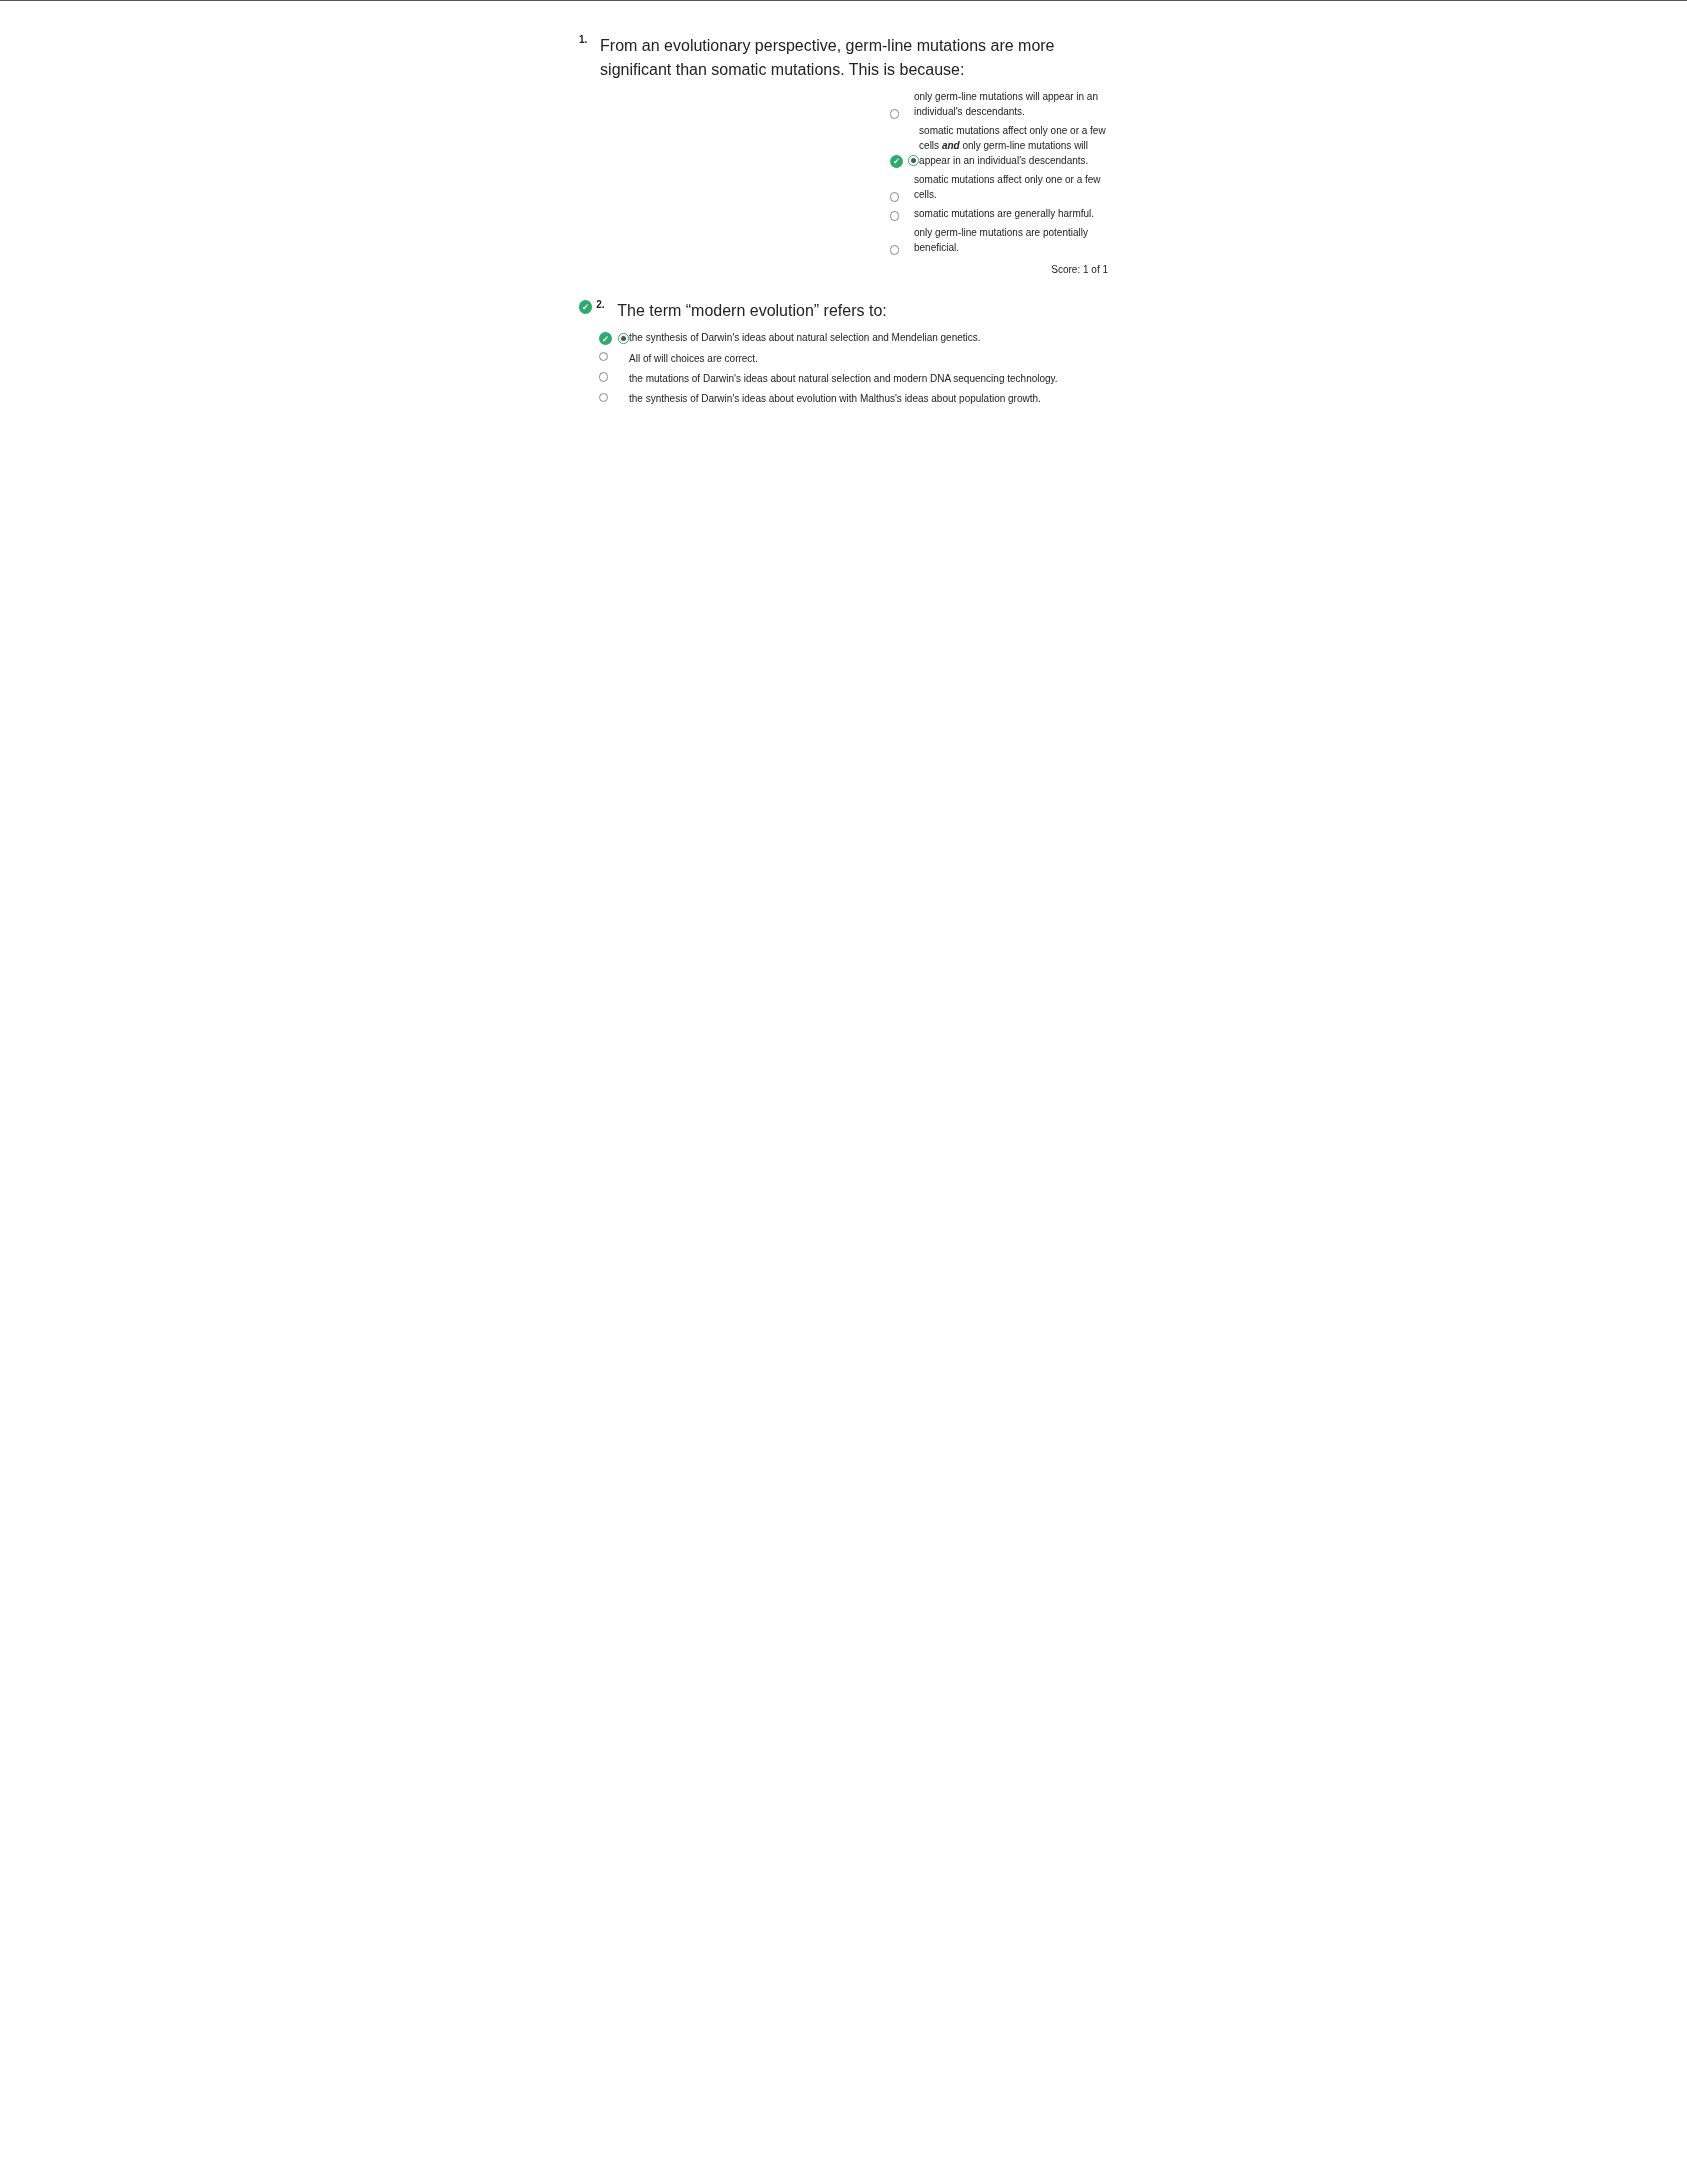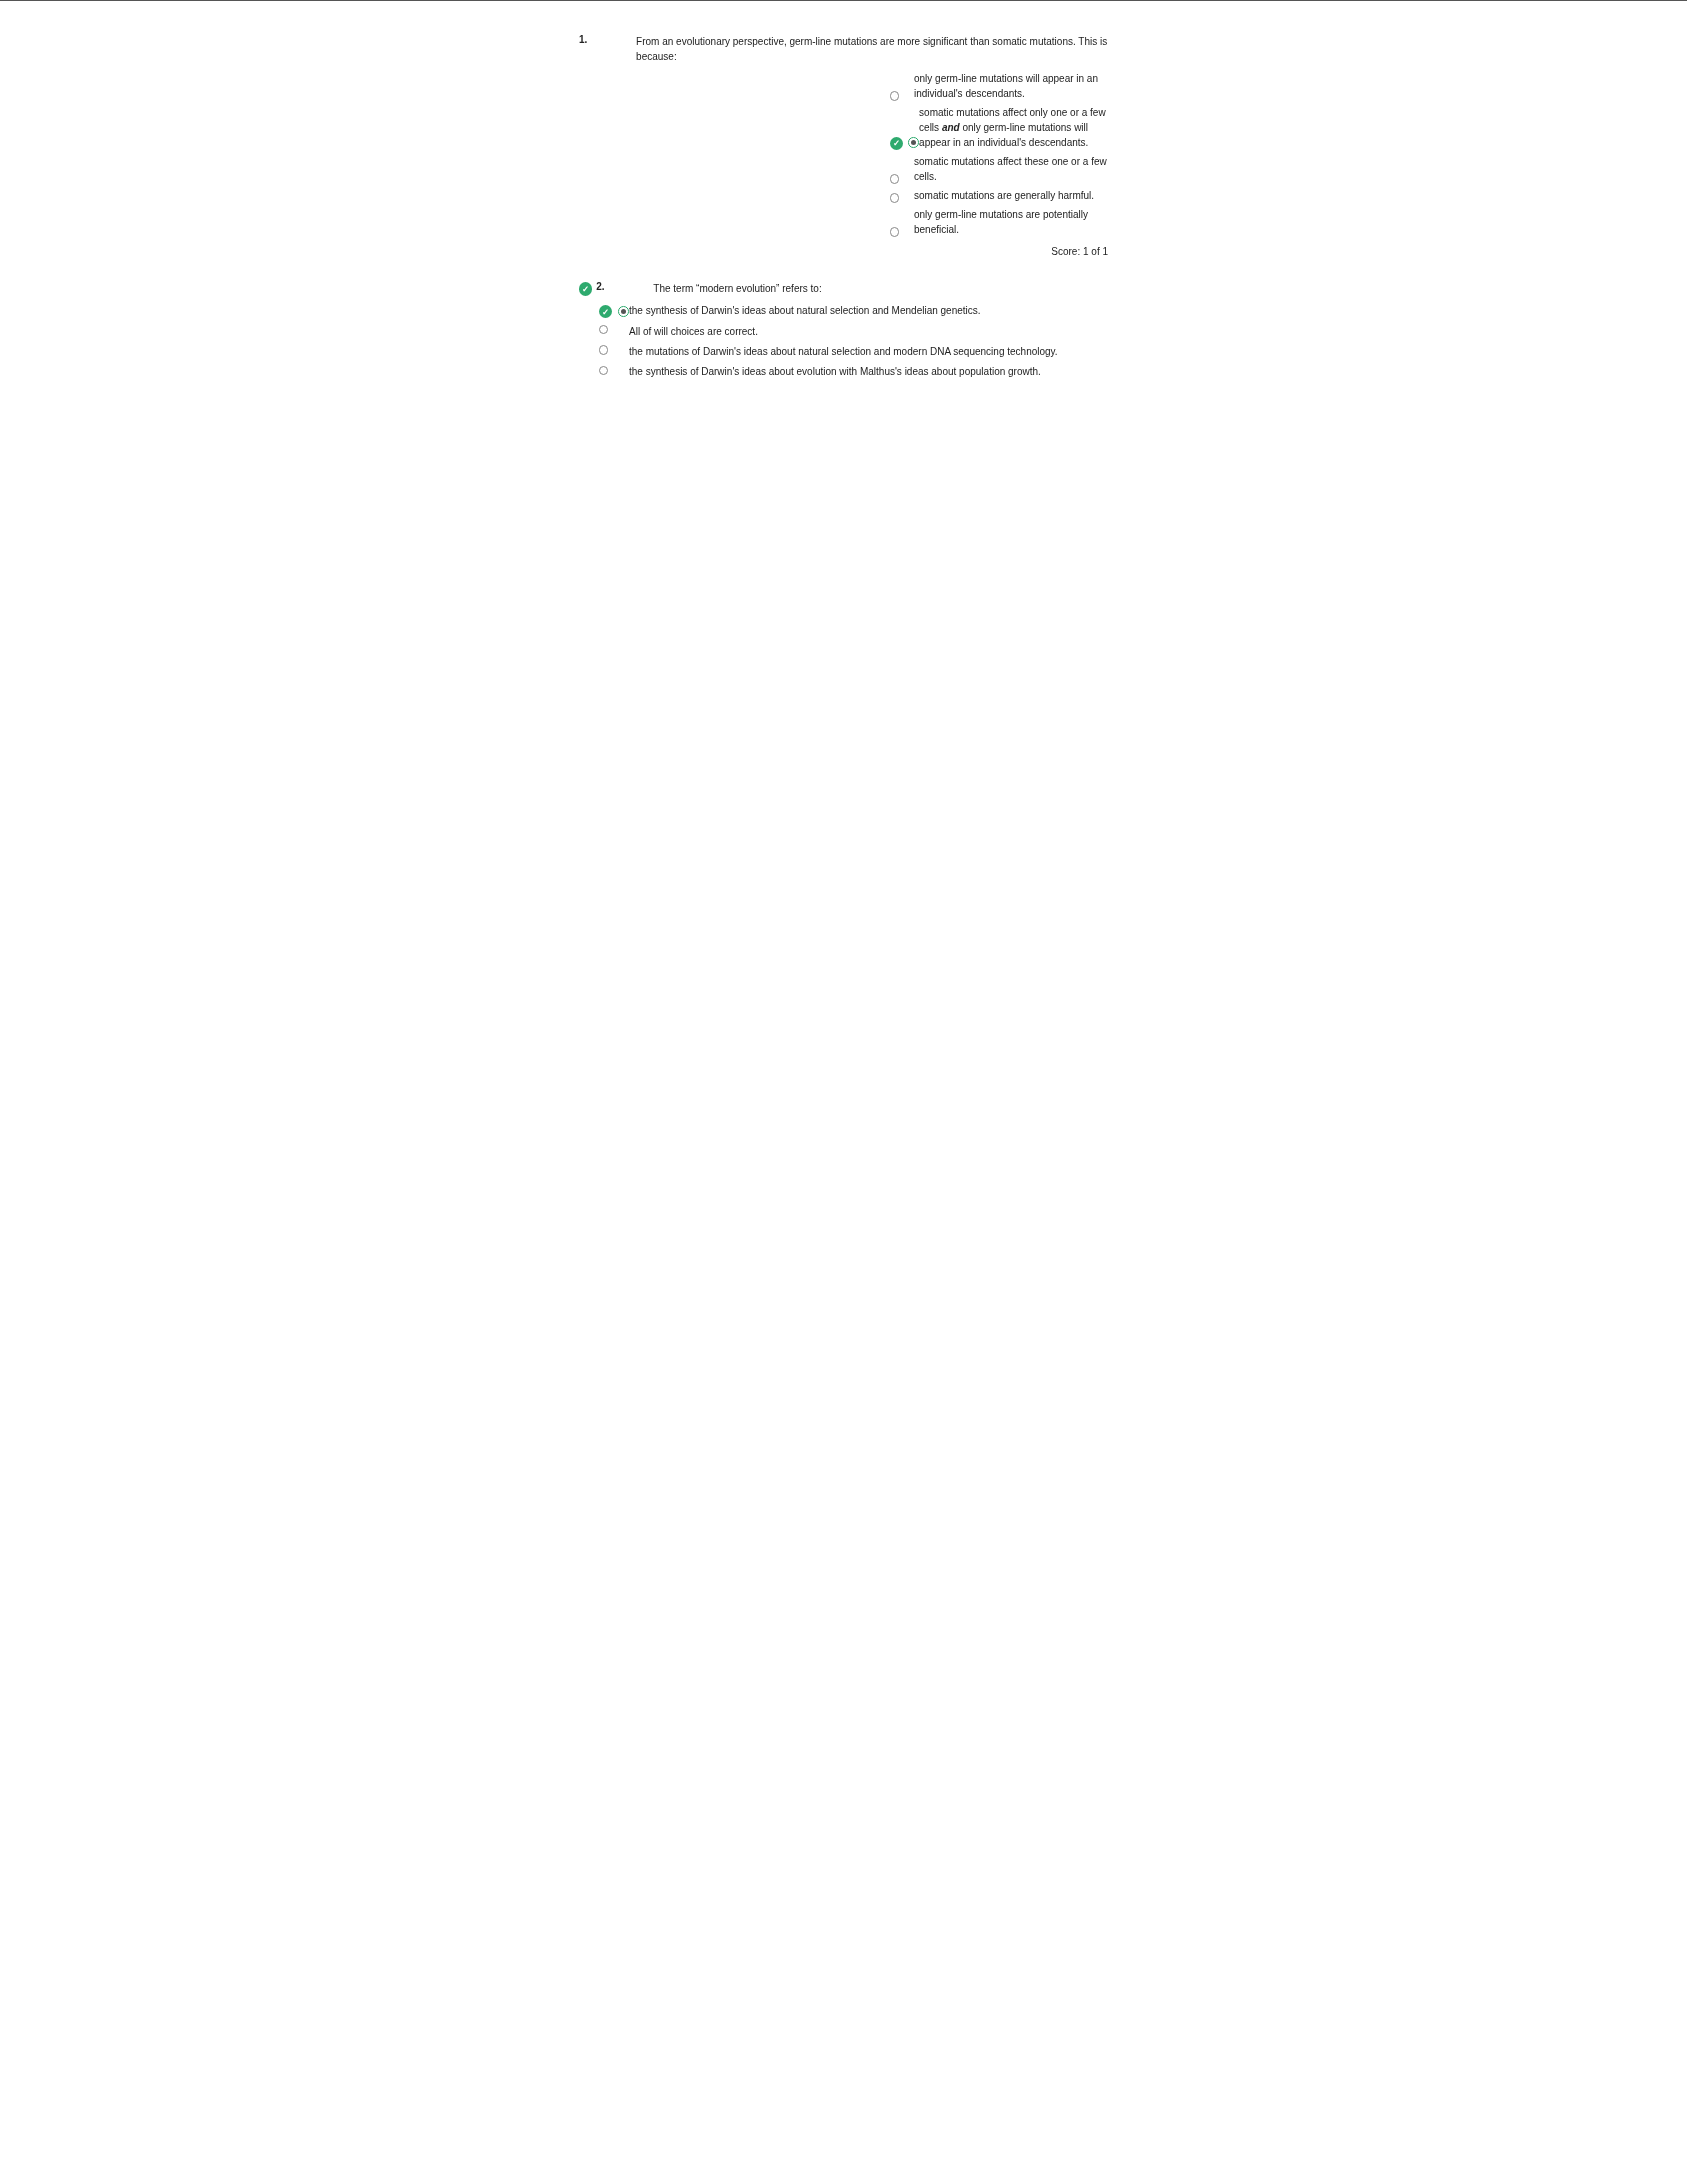--- a/index.html
+++ b/index.html
@@ -28,23 +28,22 @@
       align-items: flex-start;
       margin-bottom: 6.6px;
     }
     .question-number {
       font-weight: bold;
       min-width: 18.5px;
       margin-right: 2.6px;
       font-size: 10px;
     }
     .question-text {
-      font-size: 10px;
+      font-size: 16px;
       line-height: 1.5;
-      margin-left: 36px;
     }
     .correct-badge {
       display: inline-block;
       width: 13.2px;
       height: 13.2px;
       background: #2eaa6e;
       border-radius: 50%;
       margin-right: 4px;
       position: relative;
       flex-shrink: 0;
@@ -159,21 +158,21 @@
             <span style="width:5.3px;height:5.3px;border-radius:50%;background:#555;display:inline-block;"></span>
           </span>
         </div>
         <span class="q1-answer-text">somatic mutations affect only one or a few cells <em>and</em> only germ-line mutations will appear in an individual's descendants.</span>
       </div>
 
       <div class="q1-answer-row">
         <div class="q1-radio-area">
           <span class="radio-btn"></span>
         </div>
-        <span class="q1-answer-text">somatic mutations affect these one or a few cells.</span>
+        <span class="q1-answer-text">somatic mutations affect only one or a few cells.</span>
       </div>
 
       <div class="q1-answer-row">
         <div class="q1-radio-area">
           <span class="radio-btn"></span>
         </div>
         <span class="q1-answer-text">somatic mutations are generally harmful.</span>
       </div>
 
       <div class="q1-answer-row">

